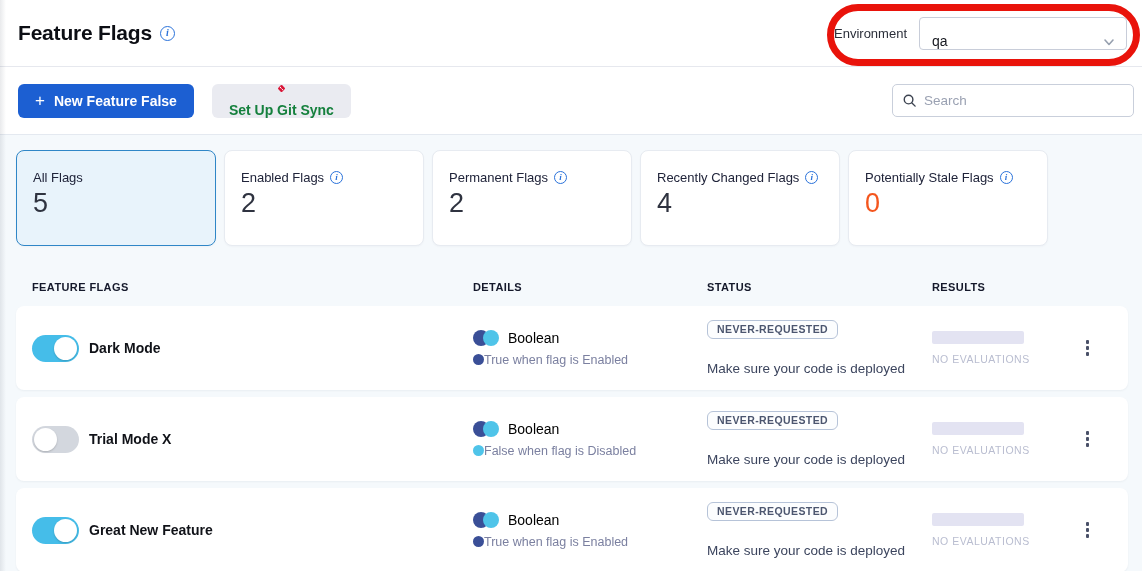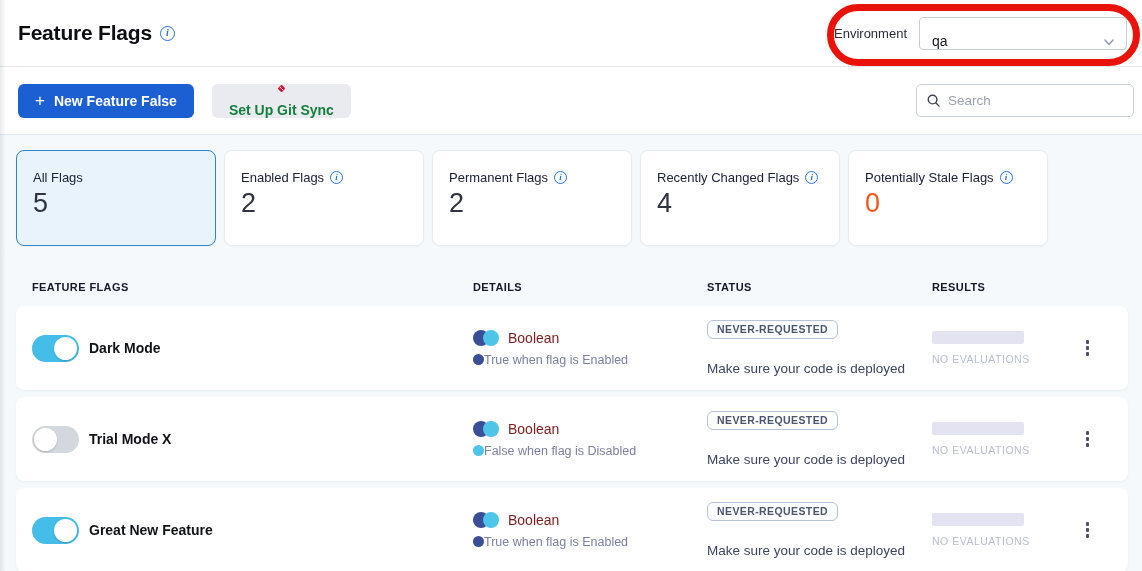--- a/index.html
+++ b/index.html
@@ -29,21 +29,21 @@
     border:7px solid #e9130b;border-radius:32px;pointer-events:none;z-index:10;}
 
   
   .toolbar{height:68px;display:flex;align-items:center;gap:18px;padding:0 8px 0 18px;
     background:#fff;border-bottom:1px solid #e4e9f0;}
   .btn{height:34px;border:none;border-radius:6px;display:inline-flex;align-items:center;gap:9px;
     font-family:inherit;font-size:14px;font-weight:700;padding:0 17px;cursor:pointer;}
   .btn-primary{background:#1c5fd2;color:#fff;}
   .btn-primary .plus{font-size:17px;font-weight:500;line-height:1;margin-top:-1px;}
   .btn-secondary{background:#eaebf1;color:#15803d;flex-direction:column;}
-  .search{margin-left:auto;width:218px;height:33px;border:1px solid #c9cfdb;border-radius:5px;
+  .search{margin-left:auto;width:242px;height:33px;border:1px solid #c9cfdb;border-radius:5px;
     display:flex;align-items:center;padding:0 9px;background:#fff;gap:7px;}
   .search input{border:none;outline:none;flex:1;font-family:inherit;font-size:13.5px;color:#333;min-width:0;}
   .search input::placeholder{color:#9aa1b2;}
 
   
   main{background:#f5f9fc;height:436px;padding:15px 14px 0 16px;}
   .stats{display:flex;gap:8px;}
   .stat-card{width:200px;height:96px;background:#fff;border:1px solid #e7ebf1;border-radius:8px;
     padding:19px 16px 0;cursor:pointer;box-shadow:0 1px 2px rgba(25,35,60,.03);}
   .stat-card.selected{background:#e8f3fb;border:1px solid #2f86c7;}
@@ -60,21 +60,21 @@
   .cell-name{display:flex;align-items:center;gap:10px;}
   .toggle{width:47px;height:27px;border-radius:14px;position:relative;cursor:pointer;flex:none;}
   .toggle.on{background:#45bde9;}
   .toggle.off{background:#d3d7de;}
   .knob{position:absolute;top:2px;width:23px;height:23px;border-radius:50%;background:#fff;
     box-shadow:0 1px 2px rgba(0,0,0,.18);}
   .toggle.on .knob{right:2px;} .toggle.off .knob{left:2px;}
   .flag-name{font-size:14px;font-weight:700;color:#101218;cursor:pointer;}
 
   .cell-details{display:flex;flex-direction:column;gap:7px;}
-  .type-line{display:flex;align-items:center;gap:9px;font-size:14px;font-weight:500;color:#7f1d1d;}
+  .type-line{display:flex;align-items:center;gap:9px;font-size:14px;font-weight:500;color:#000000;}
   .venn{position:relative;width:26px;height:16px;display:inline-block;}
   .venn i{position:absolute;top:0;width:16px;height:16px;border-radius:50%;}
   .venn .c1{left:0;background:#3a4f97;}
   .venn .c2{left:10px;background:#4fc4e9;}
   .value-line{display:flex;align-items:center;gap:0;font-size:12.5px;color:#7b80a0;}
   .dot{width:11px;height:11px;border-radius:50%;flex:none;}
 
   .cell-status{display:flex;flex-direction:column;align-items:flex-start;gap:22px;}
   .badge{border:1px solid #b6c3d8;border-radius:6px;padding:2px 9px 3px;font-size:10.5px;
     font-weight:700;color:#4c566f;letter-spacing:.4px;background:#fcfdfe;}

